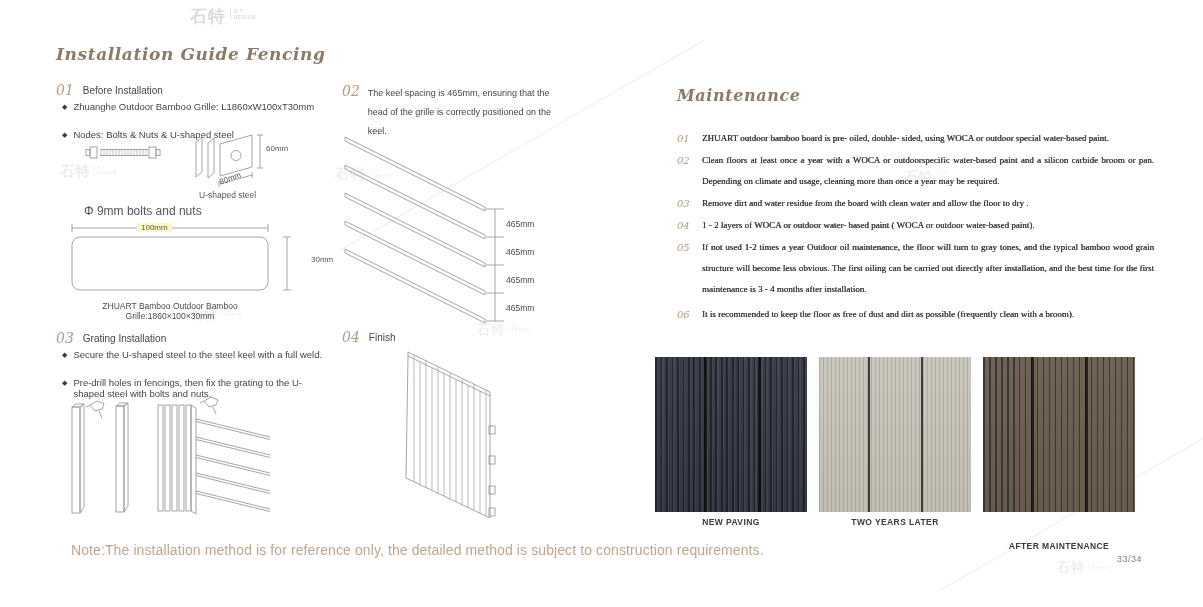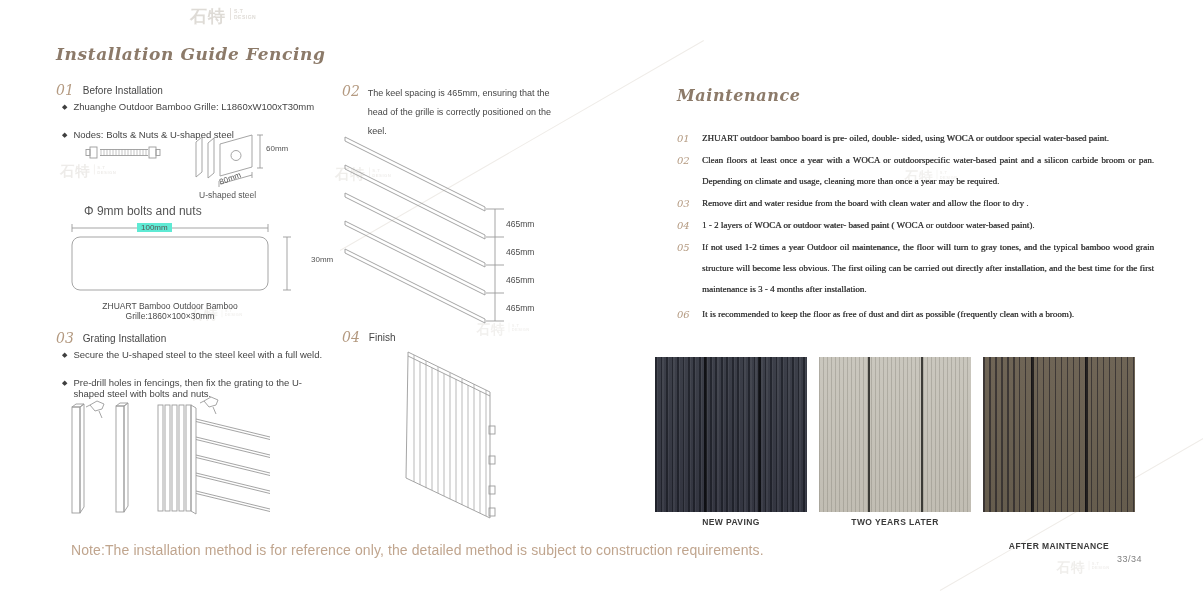--- a/index.html
+++ b/index.html
@@ -21,21 +21,21 @@
   .step-title{font-size:10px;color:#454545;line-height:12px;}
   .bullets{margin-top:4px;display:flex;flex-direction:column;gap:16px;}
   .bullet-row{display:flex;gap:6px;font-size:9.5px;color:#454545;line-height:11.5px;}
   .bullet-ic{font-size:7px;color:#3f3f3f;line-height:11px;}
   .step2-wrap{display:flex;gap:8px;}
   .step2-text{font-size:9px;color:#454545;line-height:19px;width:190px;}
 
   svg.diag{stroke:#9b9b9b;fill:none;stroke-width:0.9;}
   svg.diag text{stroke:none;fill:#4a4a4a;font-family:"Liberation Sans",sans-serif;font-size:8.5px;}
   .dim{font-size:8px;color:#555;}
-  .dimbg{background:#5eead4;padding:0 4px;text-align:right;}
+  .dimbg{background:#fef9c3;padding:0 4px;text-align:right;}
   .diag-caption{font-size:8.5px;color:#4a4a4a;text-align:center;}
   .note{font-size:14px;color:#c0a58e;letter-spacing:0.1px;}
 
   
   .m-items{display:flex;flex-direction:column;}
   .m-item{display:flex;gap:8px;margin-bottom:1px;}
   .m-num{font-family:"DejaVu Serif",serif;font-style:italic;color:#b49a81;font-size:10px;line-height:21px;width:17px;flex:none;}
   .m-text{font-family:"Liberation Serif",serif;font-size:9px;color:#3a3a3a;
           line-height:21px;text-align:justify;text-shadow:0.35px 0 0 currentColor;width:452px;}
   .photos{display:flex;gap:12px;}

